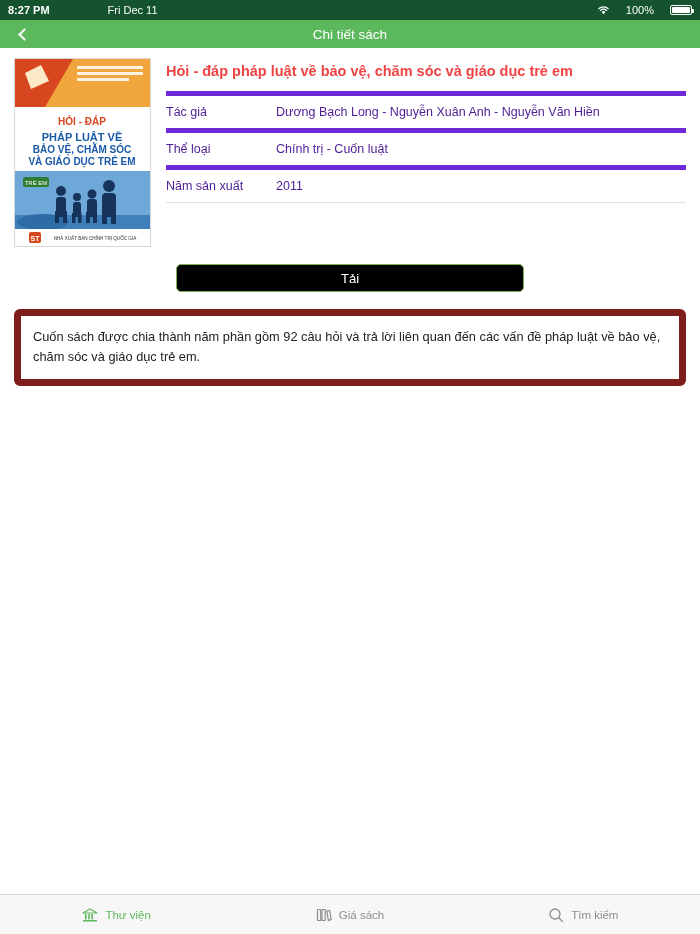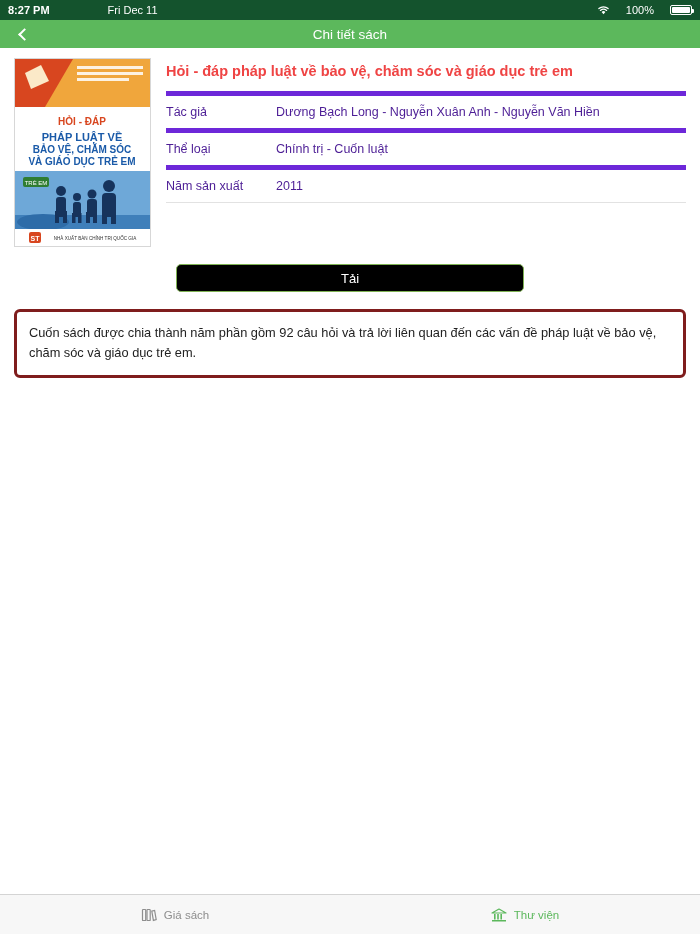--- a/index.html
+++ b/index.html
@@ -164,21 +164,21 @@
     color: #ffffff;
     font-size: 13px;
     display: flex;
     align-items: center;
     justify-content: center;
     cursor: pointer;
   }
 
   .desc-box {
     margin: 17px 14px 0 14px;
-    border: 3px solid #7f1d1d;
+    border: 7px solid #7f1d1d;
     border-radius: 6px;
     padding: 11px 12px 12px 12px;
     font-size: 12.8px;
     color: #222222;
     line-height: 1.55;
   }
 
   
   .tabbar {
     height: 40px;
@@ -309,39 +309,48 @@
     <div class="download-wrap">
       <div class="download-btn">Tải</div>
     </div>
 
     <div class="desc-box">Cuốn sách được chia thành năm phần gồm 92 câu hỏi và trả lời liên quan đến các vấn đề pháp luật về bảo vệ, chăm sóc và giáo dục trẻ em.</div>
 
   </div>
 
   <div class="tabbar">
 
-    <div class="tab">
-      <span class="ticon">
-        <svg width="16" height="16" viewBox="0 0 16 16">
-          <rect x="1.5" y="2.5" width="3.2" height="11" rx="0.6" fill="none" stroke="#8e8e8e" stroke-width="1.2"></rect>
-          <rect x="6" y="2.5" width="3.2" height="11" rx="0.6" fill="none" stroke="#8e8e8e" stroke-width="1.2"></rect>
-          <path d="M10.8 4.2 L13.6 3.4 L15.2 12.6 L12.4 13.4 Z" fill="none" stroke="#8e8e8e" stroke-width="1.2"></path>
-        </svg>
-      </span>
-      <span>Giá sách</span>
-    </div>
-
     <div class="tab active">
       <span class="ticon">
         <svg width="16" height="16" viewBox="0 0 16 16">
           <path d="M8 2 L15 6 L1 6 Z" fill="none" stroke="#5cb85c" stroke-width="1.2" stroke-linejoin="round"></path>
           <rect x="3" y="7" width="1.6" height="5.5" fill="#5cb85c"></rect>
           <rect x="6.2" y="7" width="1.6" height="5.5" fill="#5cb85c"></rect>
           <rect x="9.4" y="7" width="1.6" height="5.5" fill="#5cb85c"></rect>
           <rect x="1" y="13" width="14" height="1.5" fill="#5cb85c"></rect>
         </svg>
       </span>
       <span>Thư viện</span>
     </div>
 
+    <div class="tab">
+      <span class="ticon">
+        <svg width="16" height="16" viewBox="0 0 16 16">
+          <rect x="1.5" y="2.5" width="3.2" height="11" rx="0.6" fill="none" stroke="#8e8e8e" stroke-width="1.2"></rect>
+          <rect x="6" y="2.5" width="3.2" height="11" rx="0.6" fill="none" stroke="#8e8e8e" stroke-width="1.2"></rect>
+          <path d="M10.8 4.2 L13.6 3.4 L15.2 12.6 L12.4 13.4 Z" fill="none" stroke="#8e8e8e" stroke-width="1.2"></path>
+        </svg>
+      </span>
+      <span>Giá sách</span>
+    </div>
+
+    <div class="tab">
+      <span class="ticon">
+        <svg width="16" height="16" viewBox="0 0 16 16">
+          <circle cx="7" cy="7" r="5" fill="none" stroke="#8e8e8e" stroke-width="1.3"></circle>
+          <line x1="10.7" y1="10.7" x2="14.5" y2="14.5" stroke="#8e8e8e" stroke-width="1.3" stroke-linecap="round"></line>
+        </svg>
+      </span>
+      <span>Tìm kiếm</span>
+    </div>
 
   </div>
 </div>
 
 </body></html>

